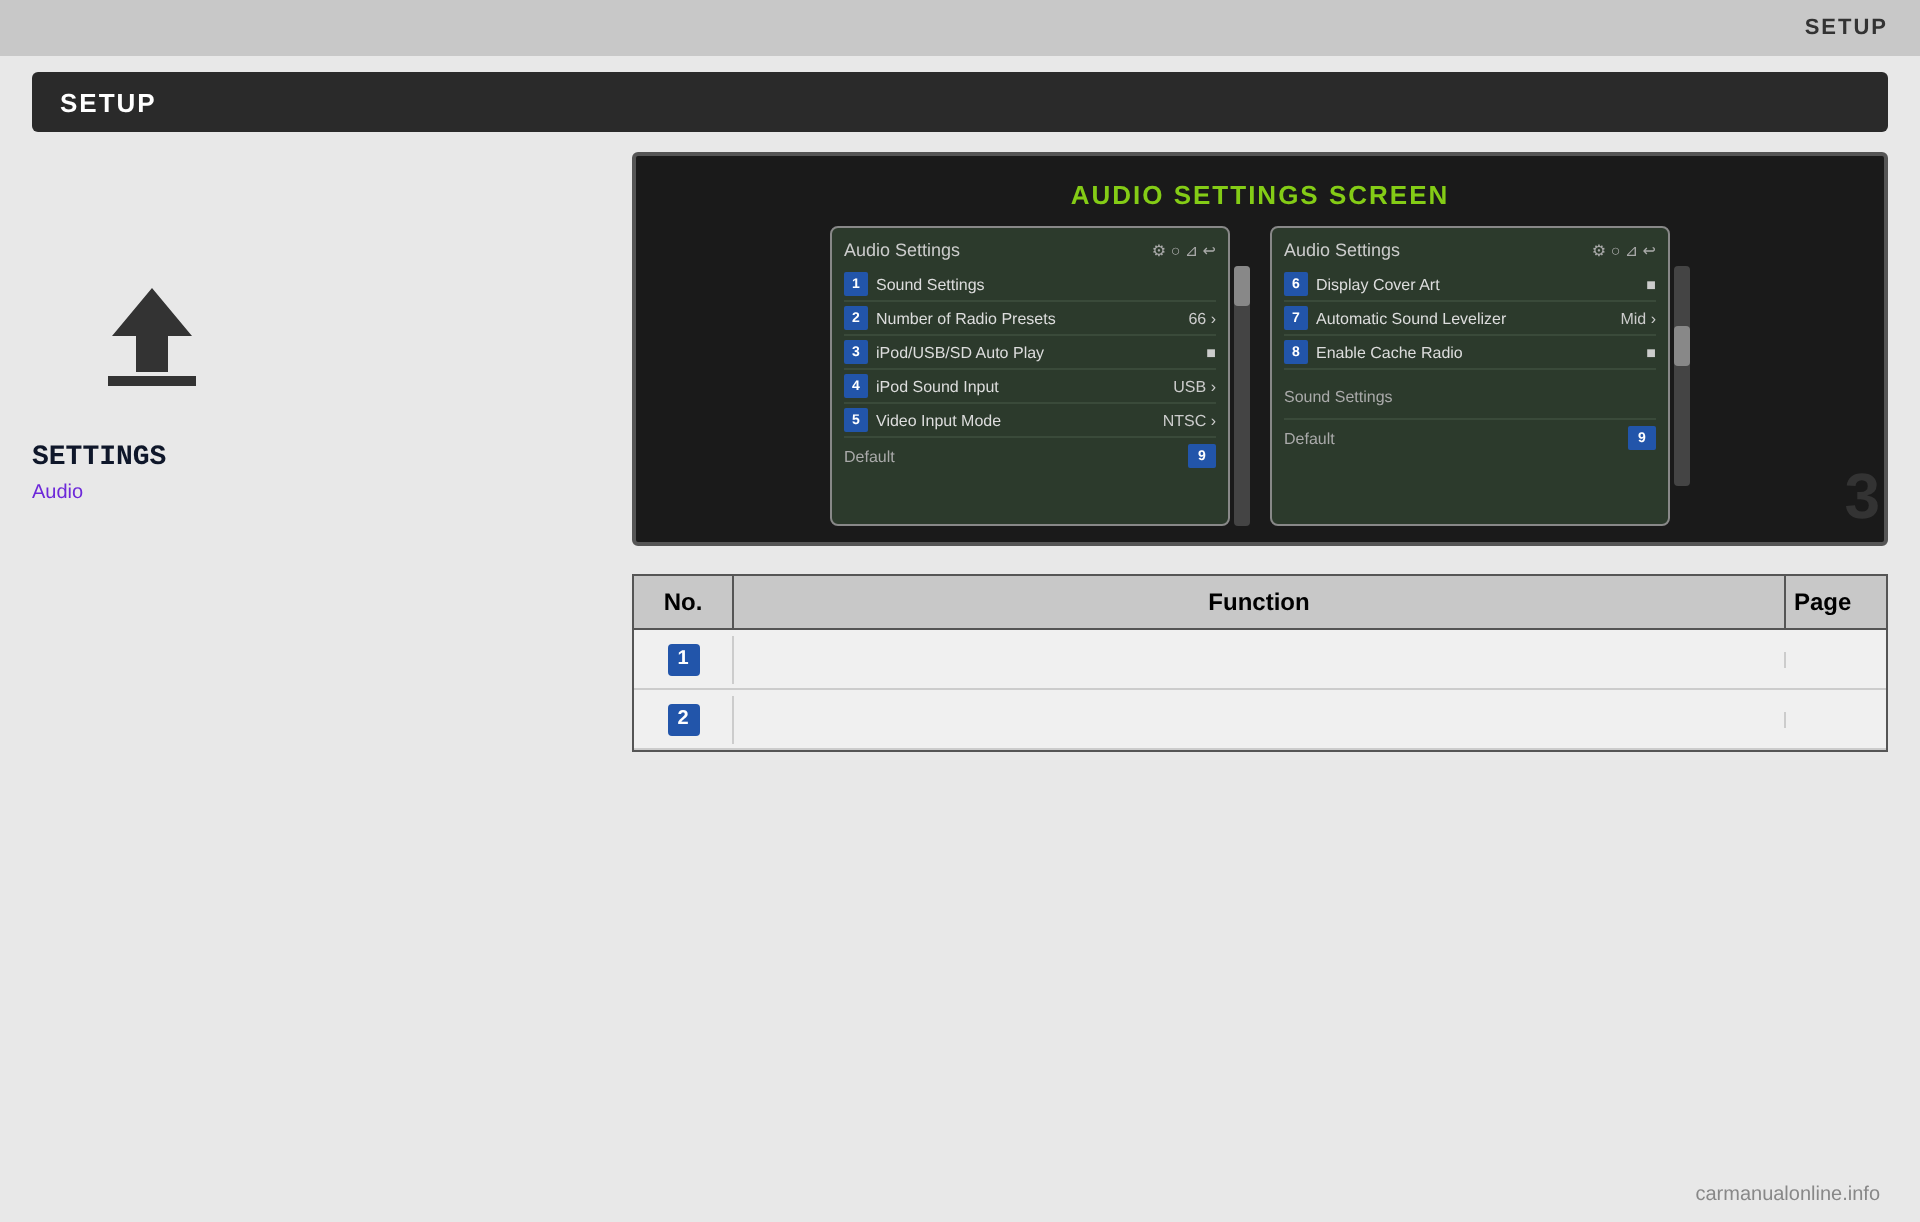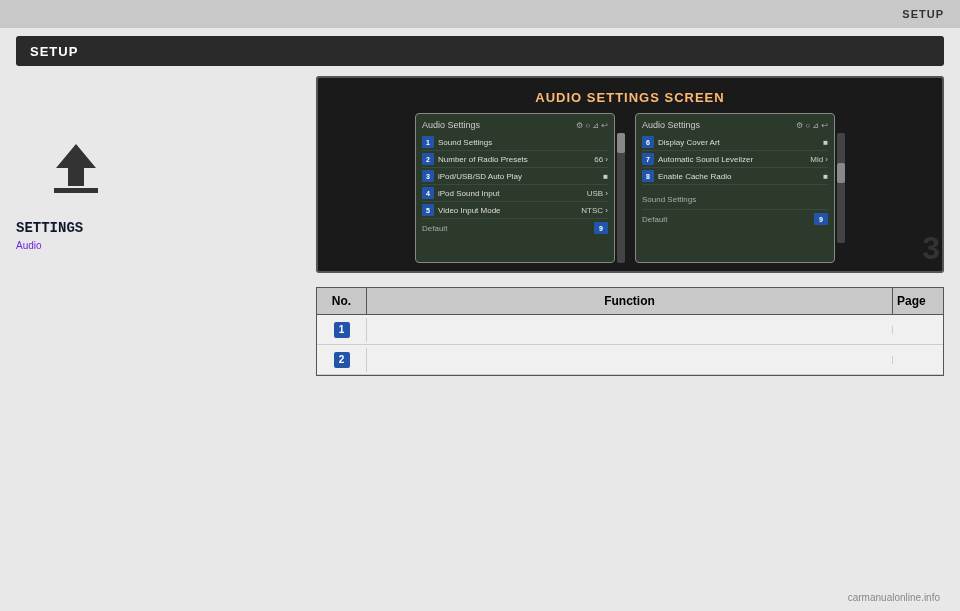--- a/index.html
+++ b/index.html
@@ -88,21 +88,21 @@
     
     .audio-screen-box {
       background: #1a1a1a;
       border: 2px solid #555;
       border-radius: 3px;
       padding: 8px;
       margin-bottom: 10px;
     }
     .audio-screen-title {
       background: #1a1a1a;
-      color: #fdba74;
+      color: #84cc16;
       font-size: 13px;
       font-weight: bold;
       letter-spacing: 1px;
       text-align: center;
       padding: 4px 0 8px 0;
     }
 
     
     .screens-row {
       display: flex;

